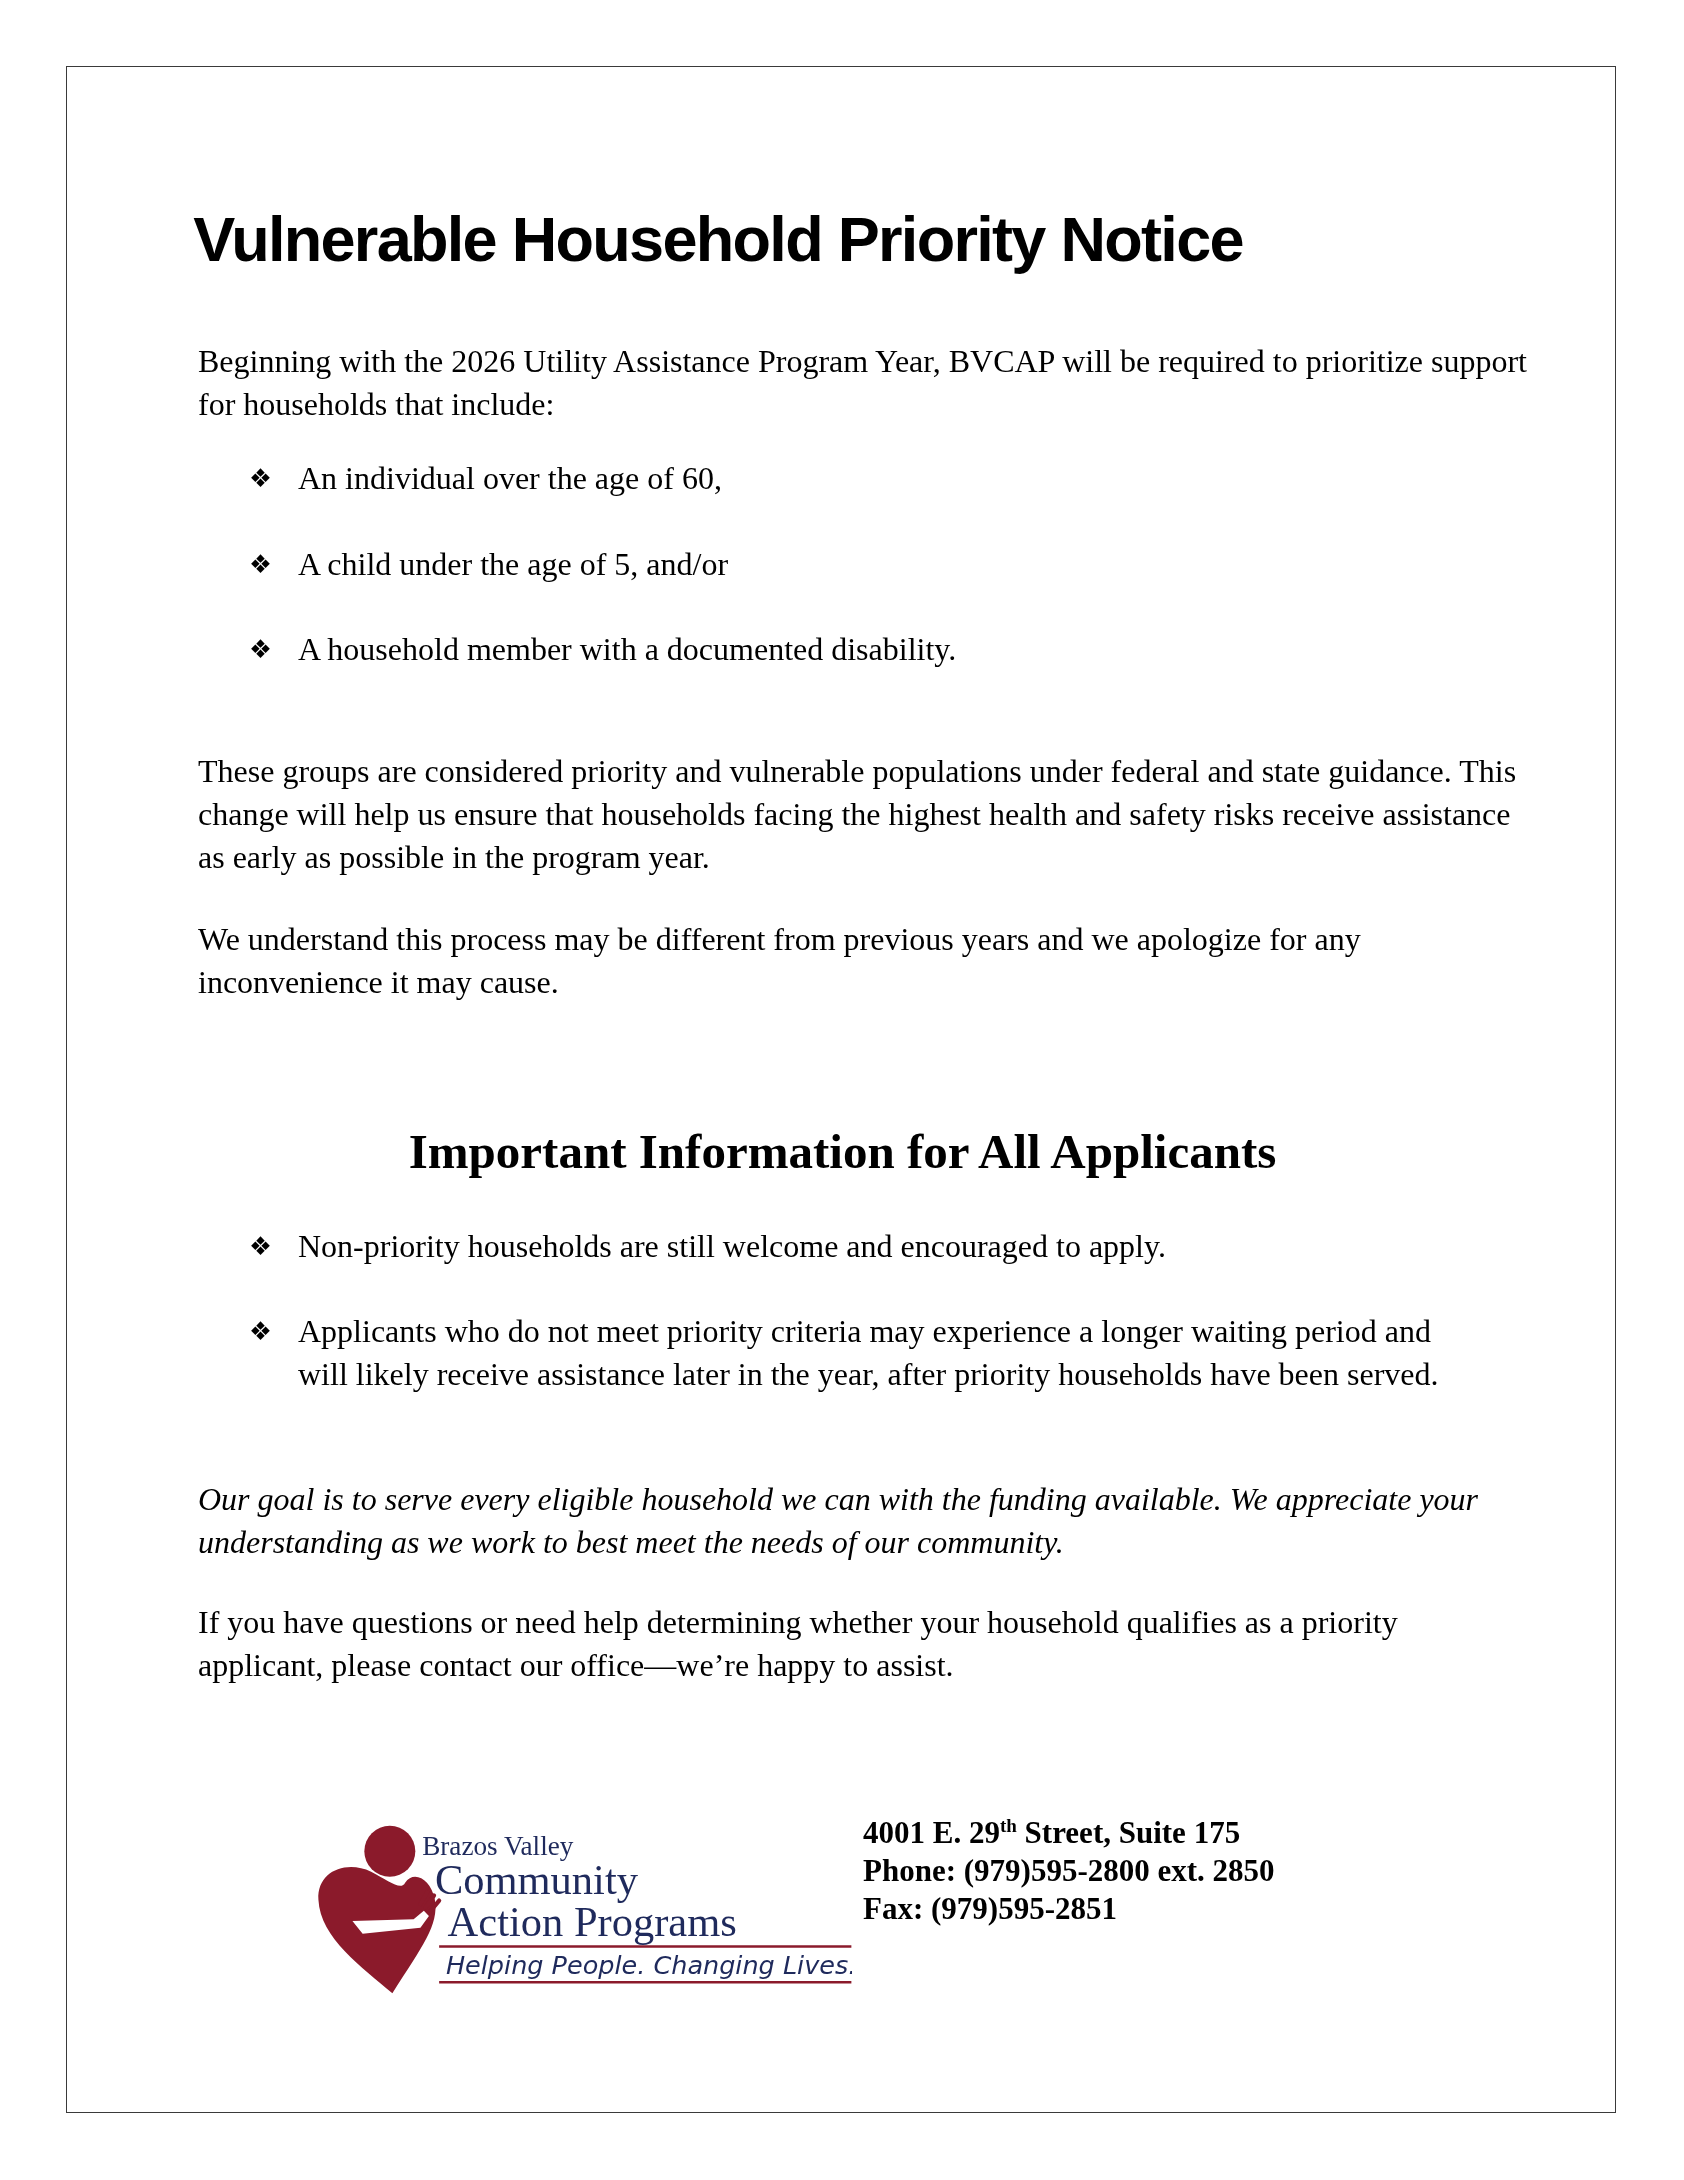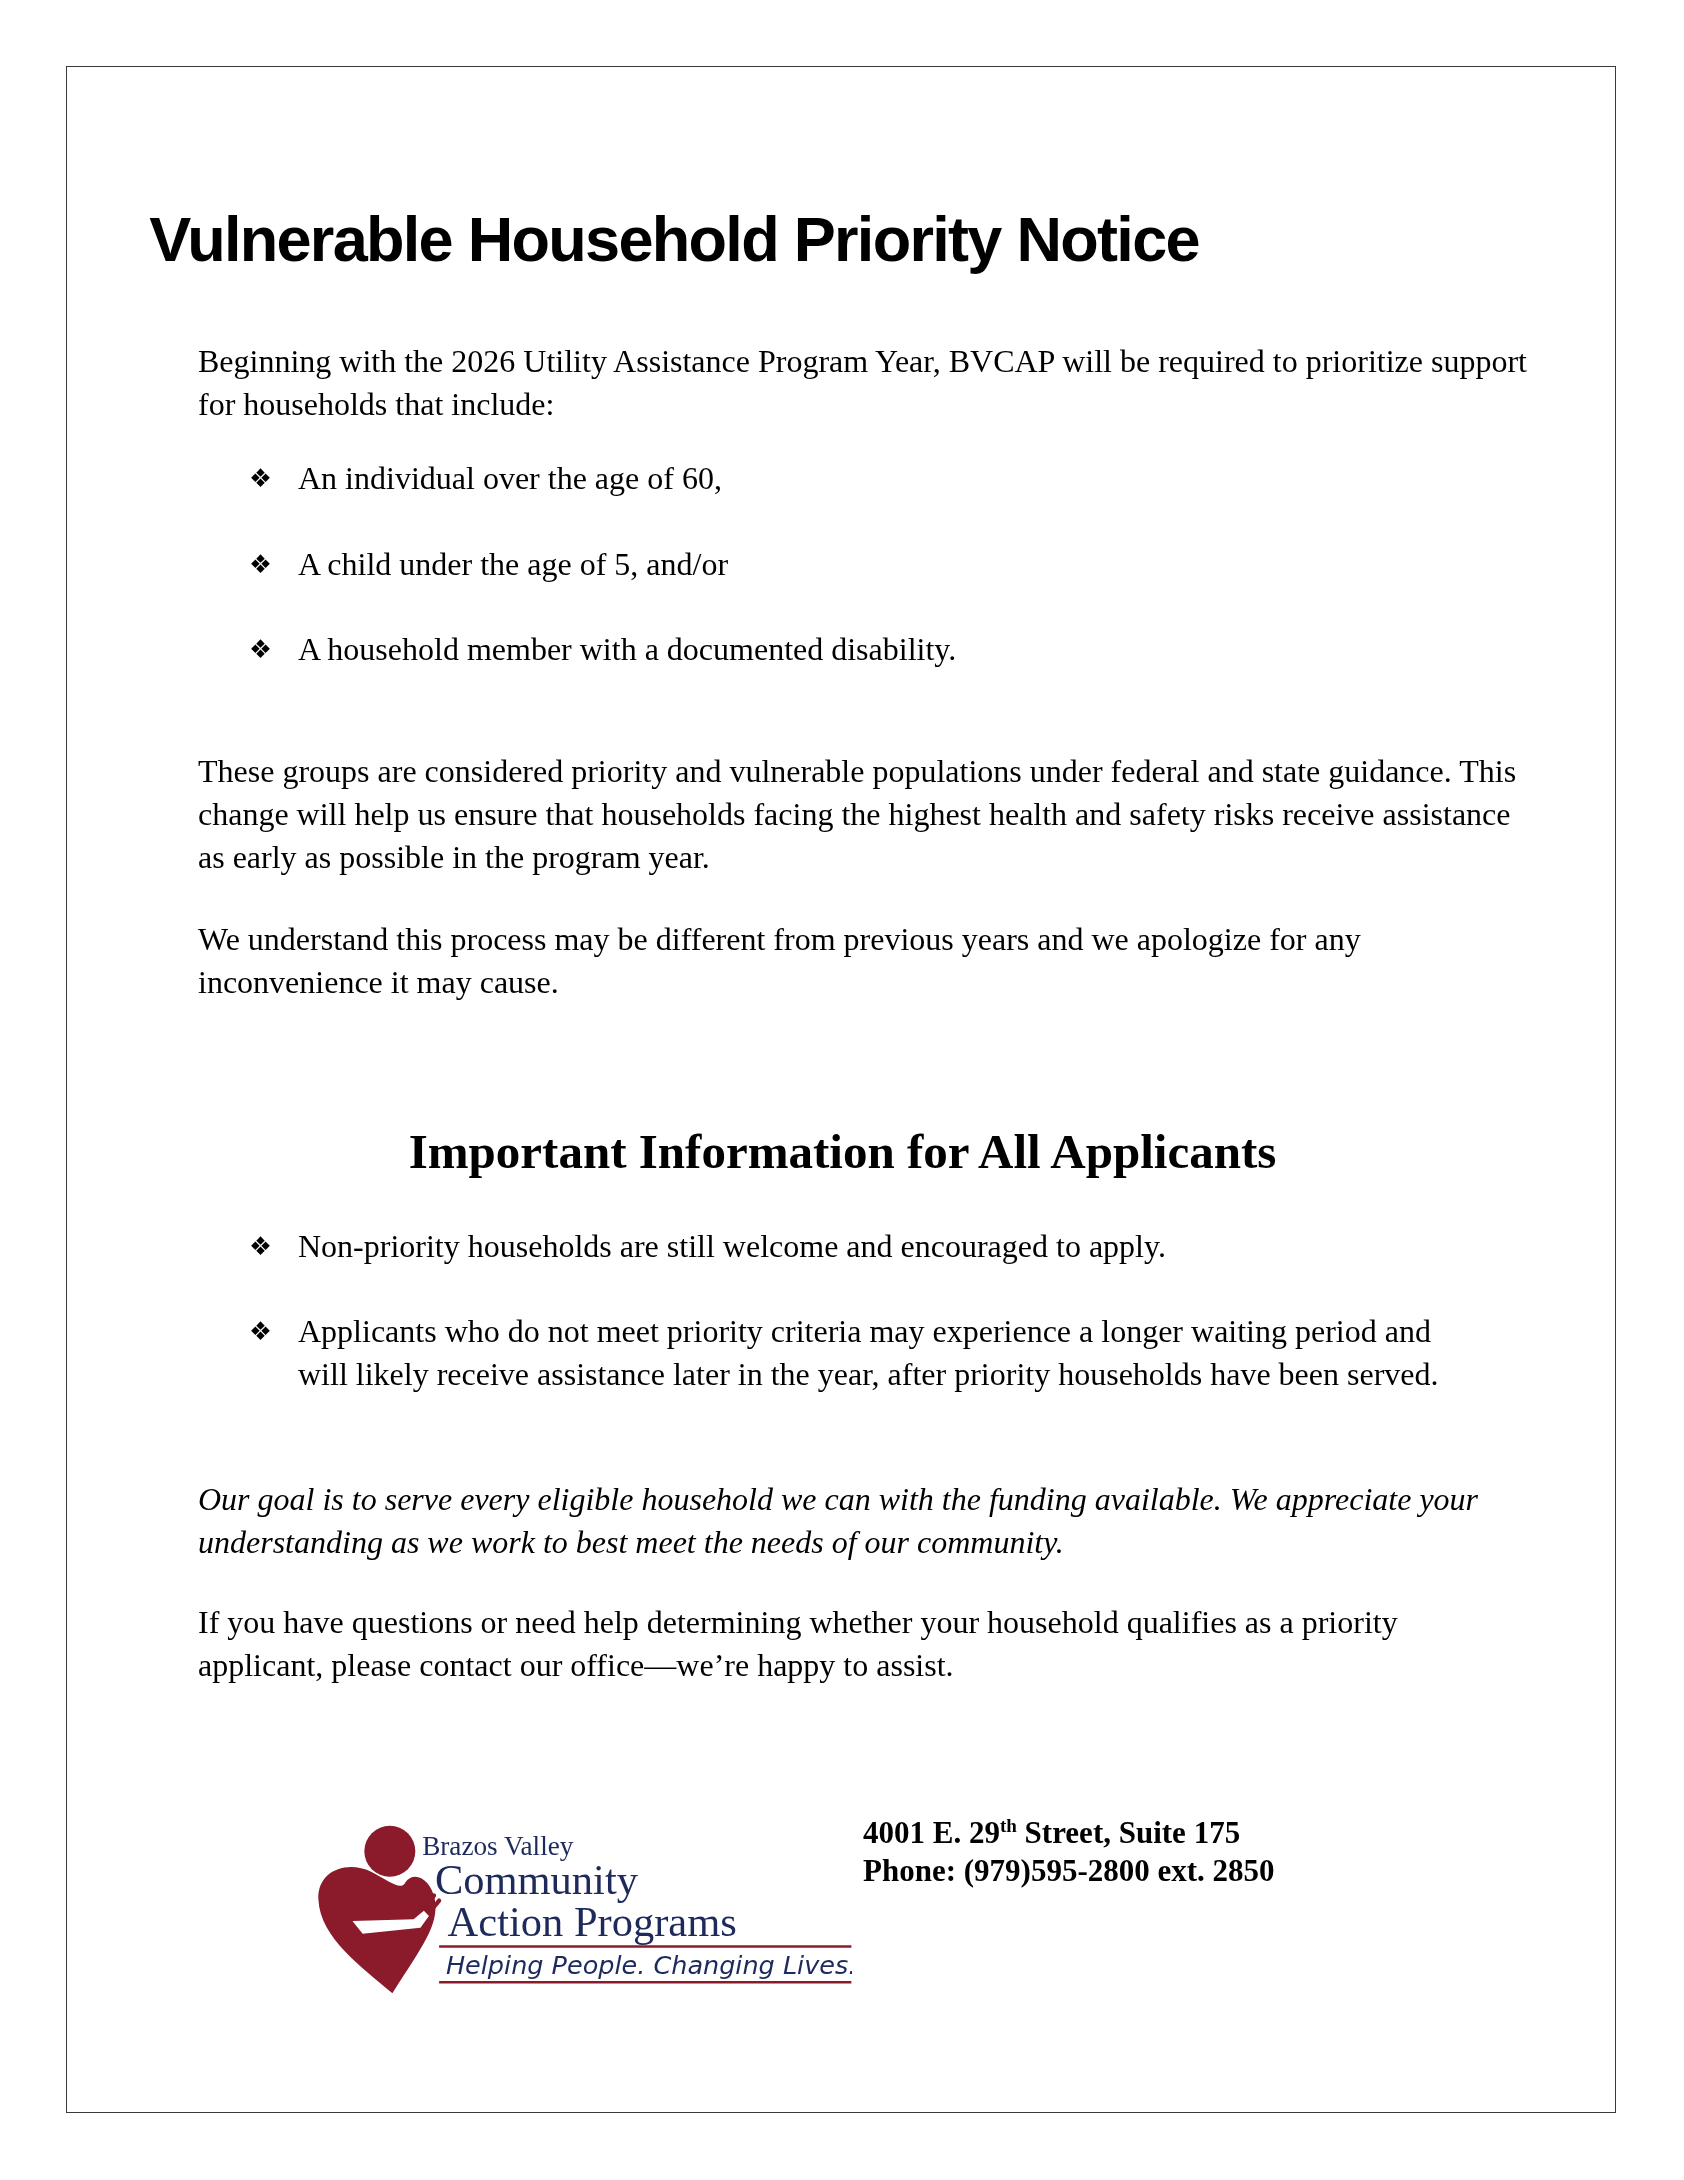--- a/index.html
+++ b/index.html
@@ -1,18 +1,18 @@
 <!DOCTYPE html>
 <html style="font-size:13.6px"><head>
 <meta charset="utf-8">
 <style>
   html, body { margin:0; padding:0; background:#ffffff; }
   body { width:1685px; height:2181px; position:relative; overflow:hidden; }
   .frame { position:absolute; left:66px; top:66px; width:1550px; height:2047px; border:1.7px solid #3a3a3a; box-sizing:border-box; }
-  .title { position:absolute; left:0; width:1348px; top:203px; text-align:center; font-family:"Liberation Sans", sans-serif; font-weight:bold; font-size:63px; letter-spacing:-1.7px; color:#000; margin:0; }
+  .title { position:absolute; left:0; width:1348px; top:203px; text-align:center; font-family:"Liberation Sans", sans-serif; font-weight:bold; font-size:63px; letter-spacing:-1.7px; color:#000; margin:0;padding-left:44px; }
   .p { position:absolute; left:198px; width:1329px; font-family:"Liberation Serif", serif; font-size:32px; line-height:43px; color:#000; margin:0; }
   .bullet { position:absolute; left:249px; width:1227px; font-family:"Liberation Serif", serif; font-size:32px; line-height:43px; color:#000; }
   .bullet .glyph { position:absolute; left:0; top:0; font-size:25.6px; }
   .bullet .txt { display:block; margin-left:49px; }
   .h2 { position:absolute; left:0; width:1685px; top:1123px; text-align:center; font-family:"Liberation Serif", serif; font-weight:bold; font-size:49px; color:#000; margin:0; }
   .logo { position:absolute; left:311px; top:1819px; width:541px; height:187px; }
   .contact { position:absolute; left:863px; top:1814px; font-family:"Liberation Serif", serif; font-weight:bold; font-size:31px; line-height:38px; color:#000; }
   .contact sup { font-size:19px; line-height:0; }
 </style>
 </head>
@@ -71,14 +71,15 @@
     <text x="130" y="42" font-family="Liberation Serif, serif" font-size="32" fill="#1f2a5c">Brazos Valley</text>
     <text x="145" y="88" font-family="Liberation Serif, serif" font-size="50" fill="#1f2a5c">Community</text>
     <text x="160" y="138" font-family="Liberation Serif, serif" font-size="50" fill="#1f2a5c">Action Programs</text>
     <text x="158" y="182" font-family="DejaVu Sans, sans-serif" font-style="italic" font-size="30" fill="#1f2a5c">Helping People. Changing Lives.</text>
   </svg>
 </div>
 
 <div class="contact">
   <div><span>4001 E. 29</span><sup>th</sup><span> Street, Suite 175</span></div>
   <div>Phone: (979)595-2800 ext. 2850</div>
+  <div>Fax: (979)595-2851</div>
 </div>
 
 
 </body></html>

